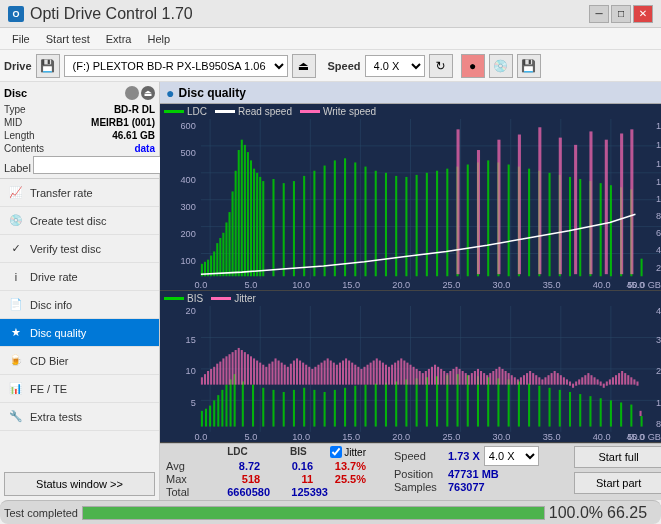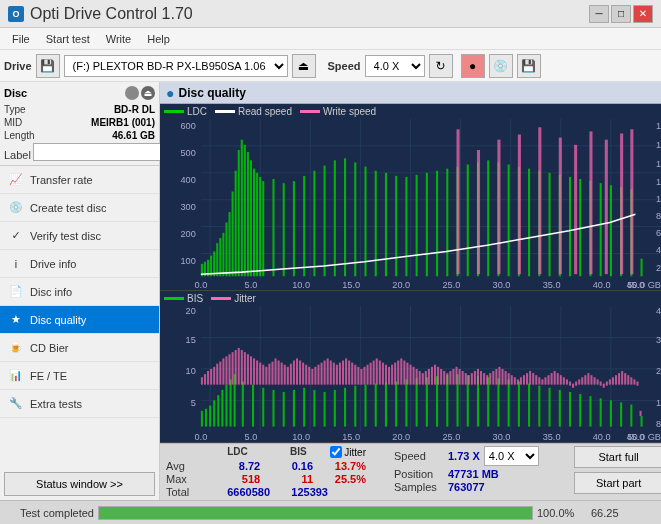--- a/index.html
+++ b/index.html
@@ -76,24 +76,24 @@
     .stats-value.red { color: #c00; }
 
     .jitter-check { display: flex; align-items: center; gap: 2px; font-size: 10px; }
     .jitter-value { color: #c00; font-weight: bold; }
     .speed-label-s { color: #333; width: 50px; }
     .speed-value { color: #00a; font-weight: bold; }
 
     .start-btn { height: 22px; background: #e8e8e8; border: 1px solid #aaa; cursor: pointer; font-size: 11px; padding: 0 21px; white-space: nowrap; }
 
     
-    .progress-bar-container { background: #d8d8d8; height: 24px; display: flex; align-items: center; padding: 0 20px; gap: 4px; border-top: 1px solid #bbb; flex-shrink: 0; }
+    .progress-bar-container { background: #d8d8d8; height: 24px; display: flex; align-items: center; padding: 0 4px; gap: 4px; border-top: 1px solid #bbb; flex-shrink: 0; border-radius: 8px; }
     .progress-bar-track { flex: 1; height: 14px; background: white; border: 1px solid #aaa; }
     .progress-bar-fill { height: 100%; background: #4db34d; }
-    .progress-text { font-size: 11px; color: #333; min-width: 50px; }
+    .progress-text { font-size: 16px; color: #333; min-width: 50px; }
 
     .status-text { font-size: 11px; color: #333; }
   </style>
 </head>
 <body>
 
 <div class="titlebar">
   <div class="titlebar-left">
     <div class="titlebar-icon">O</div>
     <span class="titlebar-title">Opti Drive Control 1.70</span>
@@ -101,21 +101,21 @@
   <div class="titlebar-controls">
     <button class="titlebar-btn">─</button>
     <button class="titlebar-btn">□</button>
     <button class="titlebar-btn close">✕</button>
   </div>
 </div>
 
 <div class="menubar">
   <span class="menu-item">File</span>
   <span class="menu-item">Start test</span>
-  <span class="menu-item">Write</span>
+  <span class="menu-item">Extra</span>
   <span class="menu-item">Help</span>
 </div>
 
 <div class="toolbar">
   <span class="toolbar-label">Drive</span>
   <button class="toolbar-btn">💾</button>
   <select class="drive-select">
     <option>(F:) PLEXTOR BD-R  PX-LB950SA 1.06</option>
   </select>
   <button class="toolbar-btn">⏏</button>
@@ -146,20 +146,24 @@
         <span class="disc-row-value black">BD-R DL</span>
       </div>
       <div class="disc-row">
         <span class="disc-row-label">MID</span>
         <span class="disc-row-value black">MEIRB1 (001)</span>
       </div>
       <div class="disc-row">
         <span class="disc-row-label">Length</span>
         <span class="disc-row-value black">46.61 GB</span>
       </div>
+      <div class="disc-row">
+        <span class="disc-row-label">Contents</span>
+        <span class="disc-row-value">data</span>
+      </div>
       <div class="label-row">
         <span class="disc-row-label">Label</span>
         <input class="label-input" type="text" value="" style="">
         <button class="label-btn">🔍</button>
       </div>
     </div>
 
     <div class="nav-item">
       <span class="nav-icon">📈</span>
       <span>Transfer rate</span>
@@ -167,21 +171,21 @@
     <div class="nav-item">
       <span class="nav-icon">💿</span>
       <span>Create test disc</span>
     </div>
     <div class="nav-item">
       <span class="nav-icon">✓</span>
       <span>Verify test disc</span>
     </div>
     <div class="nav-item">
       <span class="nav-icon">ℹ</span>
-      <span>Drive info</span>
+      <span>Drive rate</span>
     </div>
     <div class="nav-item">
       <span class="nav-icon">📄</span>
       <span>Disc info</span>
     </div>
     <div class="nav-item active">
       <span class="nav-icon">★</span>
       <span>Disc quality</span>
     </div>
     <div class="nav-item">

